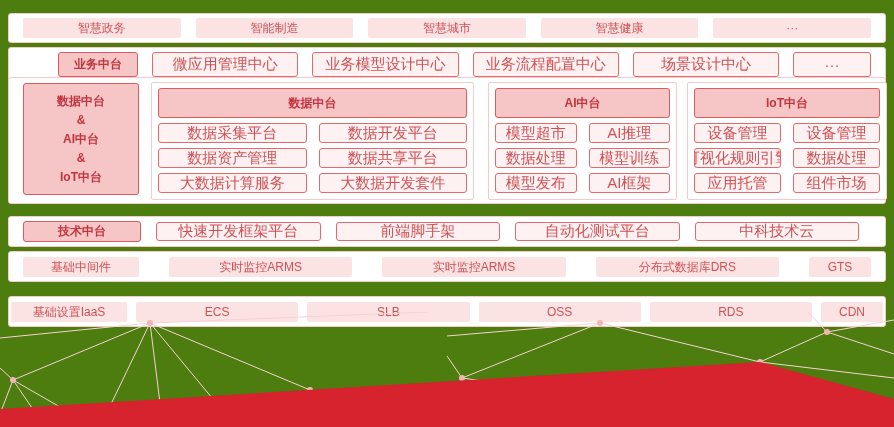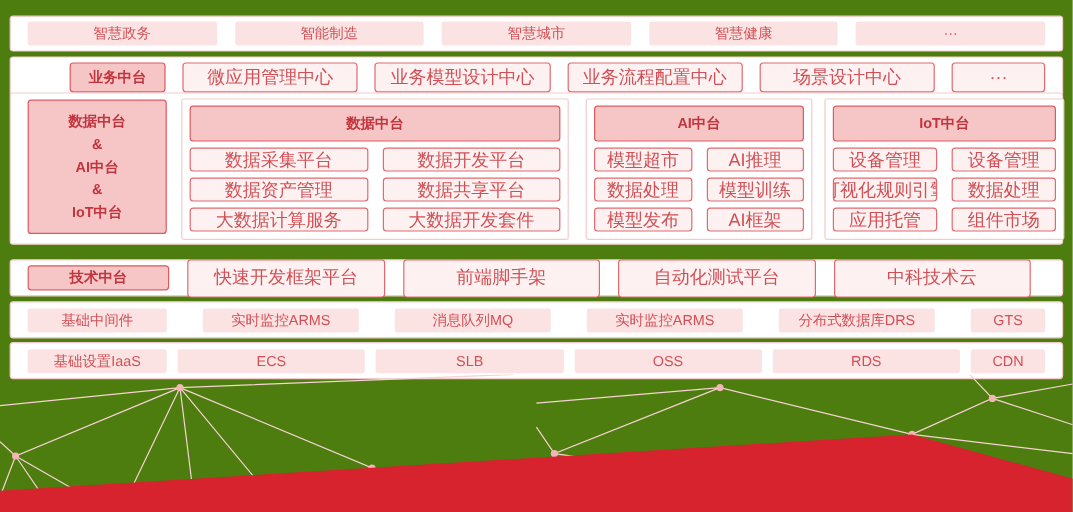--- a/index.html
+++ b/index.html
@@ -57,25 +57,25 @@
     column-gap:12px;row-gap:5px}
   .group .group-header{grid-column:1/3;height:30px}
   .group .subbox{height:20px}
   .g1{left:142px;width:323px}
   .g2{left:479px;width:189px}
   .g3{left:678px;width:200px}
 
   
   .band4{top:216px;height:31px;padding:0 26px 0 14px;gap:15px}
   .band4 .hlbox{width:118px;height:21px}
-  .band4 .subbox{flex:1;height:32px}
+  .band4 .subbox{flex:1;height:19px}
 
   
   .band5{top:251px;height:31px;padding:0 14px;gap:30px}
-  .band6{top:285px;height:31px;padding:0 14px;gap:9px}
+  .band6{top:296px;height:31px;padding:0 2px;gap:9px}
   .band5 .pill,.band6 .pill{flex:1}
   .band5 .pill.lbl,.band6 .pill.lbl{flex:0 0 116px}
   .band5 .pill.small,.band6 .pill.small{flex:0 0 62px}
 
   .deco{position:absolute;left:0;top:312px;width:894px;height:115px}
 </style>
 </head>
 <body>
 
 <div class="stage">
@@ -141,21 +141,20 @@
     <div class="hlbox">技术中台</div>
     <div class="subbox">快速开发框架平台</div>
     <div class="subbox">前端脚手架</div>
     <div class="subbox">自动化测试平台</div>
     <div class="subbox">中科技术云</div>
   </div>
 
   <div class="band band5">
     <div class="pill lbl">基础中间件</div>
     <div class="pill">实时监控ARMS</div>
-    <div class="pill">消息队列MQ</div>
     <div class="pill">实时监控ARMS</div>
     <div class="pill">分布式数据库DRS</div>
     <div class="pill small">GTS</div>
   </div>
 
   <div class="band band6">
     <div class="pill lbl">基础设置IaaS</div>
     <div class="pill">ECS</div>
     <div class="pill">SLB</div>
     <div class="pill">OSS</div>

